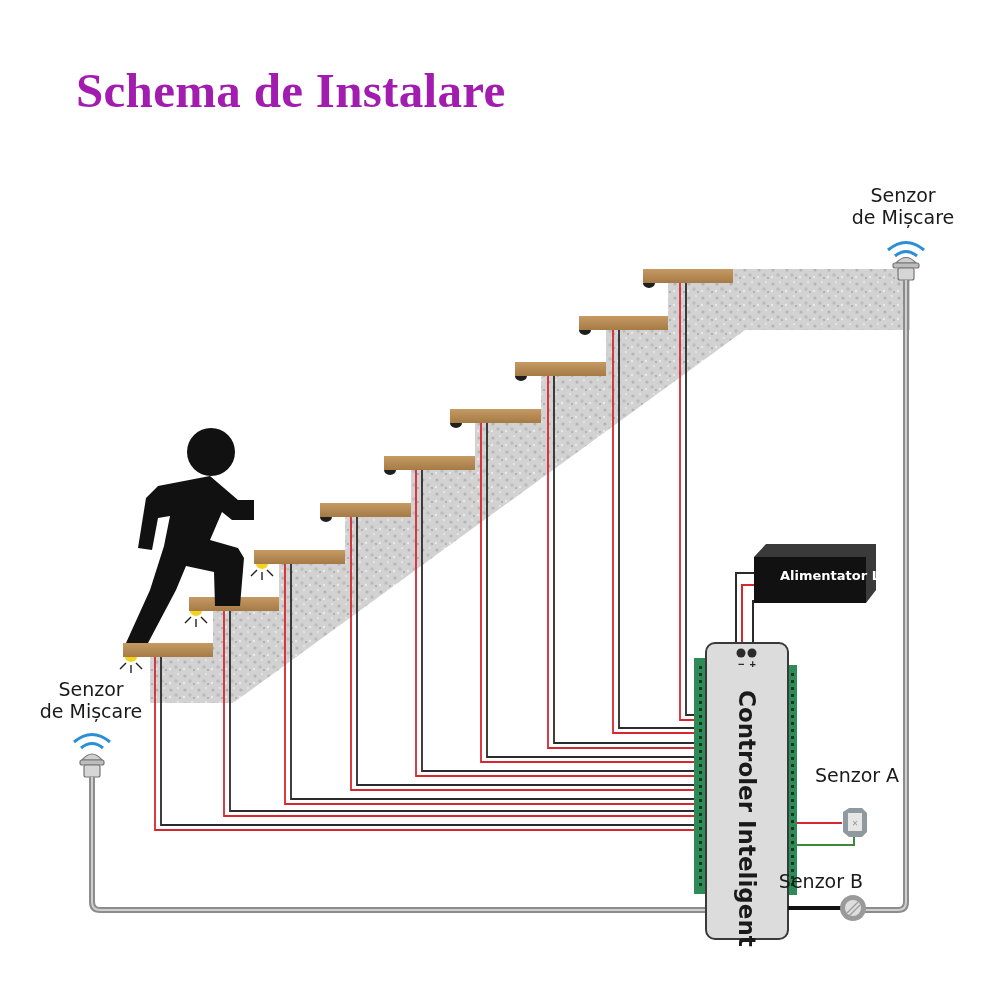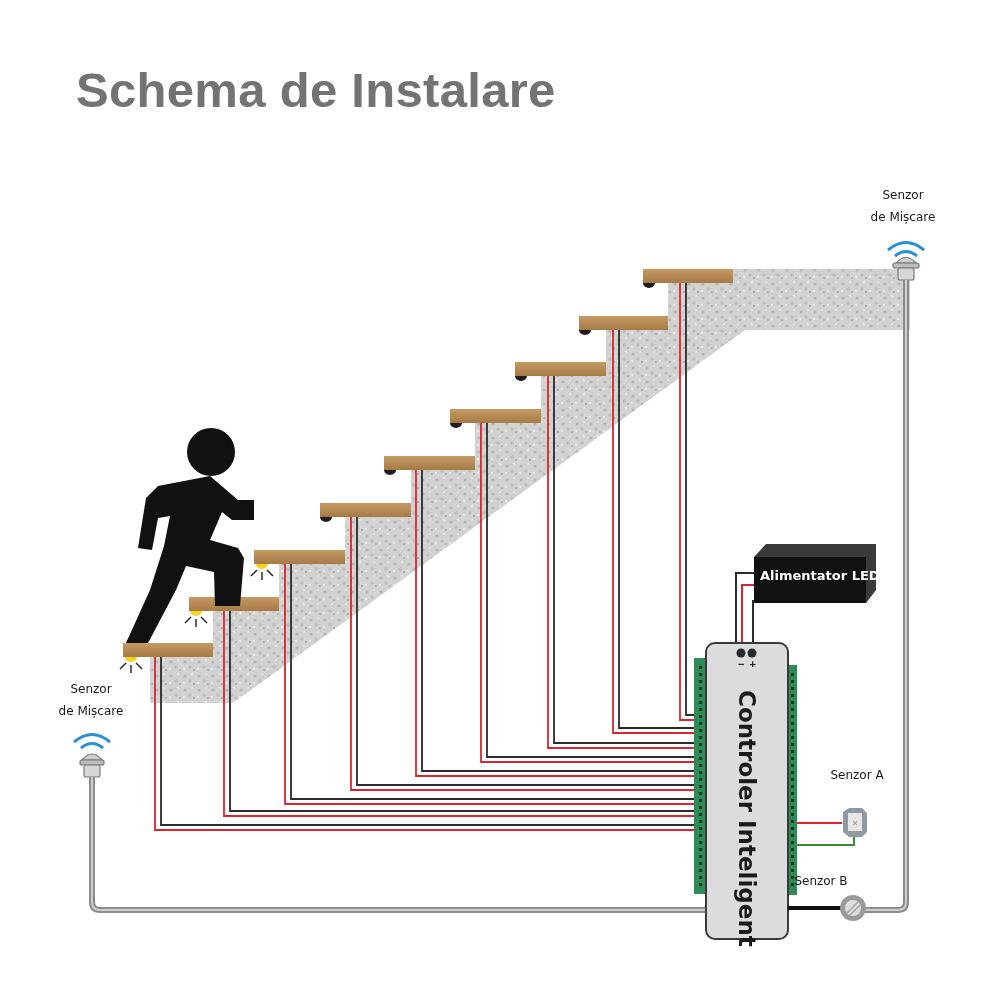--- a/index.html
+++ b/index.html
@@ -1,20 +1,20 @@
 <!DOCTYPE html>
 <html><head>
 <meta charset="utf-8">
 <style>
   html,body{margin:0;padding:0;background:#ffffff;}
   body{width:1000px;height:1000px;position:relative;overflow:hidden;font-family:"Liberation Sans",sans-serif;}
-  .title{position:absolute;left:76px;top:62px;font-size:49px;font-weight:bold;color:#737373;letter-spacing:0.3px;font-family:Liberation Sans, sans-serif;}
-  .label{position:absolute;font-size:12px;color:#1a1a1a;text-align:center;line-height:22px;font-family:"DejaVu Sans",sans-serif;}
+  .title{position:absolute;left:76px;top:62px;font-size:49px;font-weight:bold;color:#a21caf;letter-spacing:0.3px;font-family:Liberation Serif, serif;}
+  .label{position:absolute;font-size:19px;color:#1a1a1a;text-align:center;line-height:22px;font-family:"DejaVu Sans",sans-serif;}
   svg.diagram{position:absolute;left:0;top:0;}
-  .psu-label{position:absolute;left:760px;top:568px;font-size:13px;font-weight:bold;color:#ffffff;font-family:"DejaVu Sans",sans-serif;}
+  .psu-label{position:absolute;left:780px;top:568px;font-size:13px;font-weight:bold;color:#ffffff;font-family:"DejaVu Sans",sans-serif;}
   .ctrl-label{position:absolute;left:760px;top:690px;width:220px;height:28px;transform-origin:0 0;transform:rotate(90deg);font-size:23px;font-weight:bold;color:#1a1a1a;text-align:center;white-space:nowrap;font-family:"DejaVu Sans",sans-serif;}
   .ctrl-pm{position:absolute;left:738px;top:658px;font-size:11px;font-weight:bold;color:#222;}
 </style>
 </head>
 <body>
 
 <div class="title">Schema de Instalare</div>
 
 <svg class="diagram" width="1000" height="1000" viewBox="0 0 1000 1000" xmlns="http://www.w3.org/2000/svg">
   <defs>

